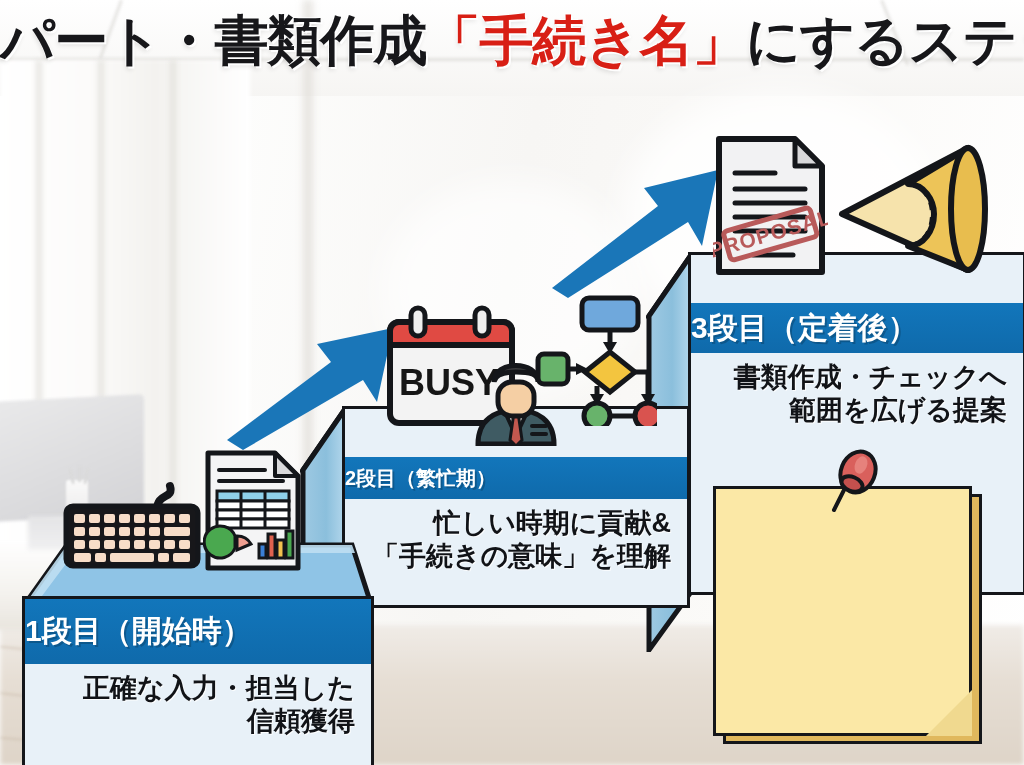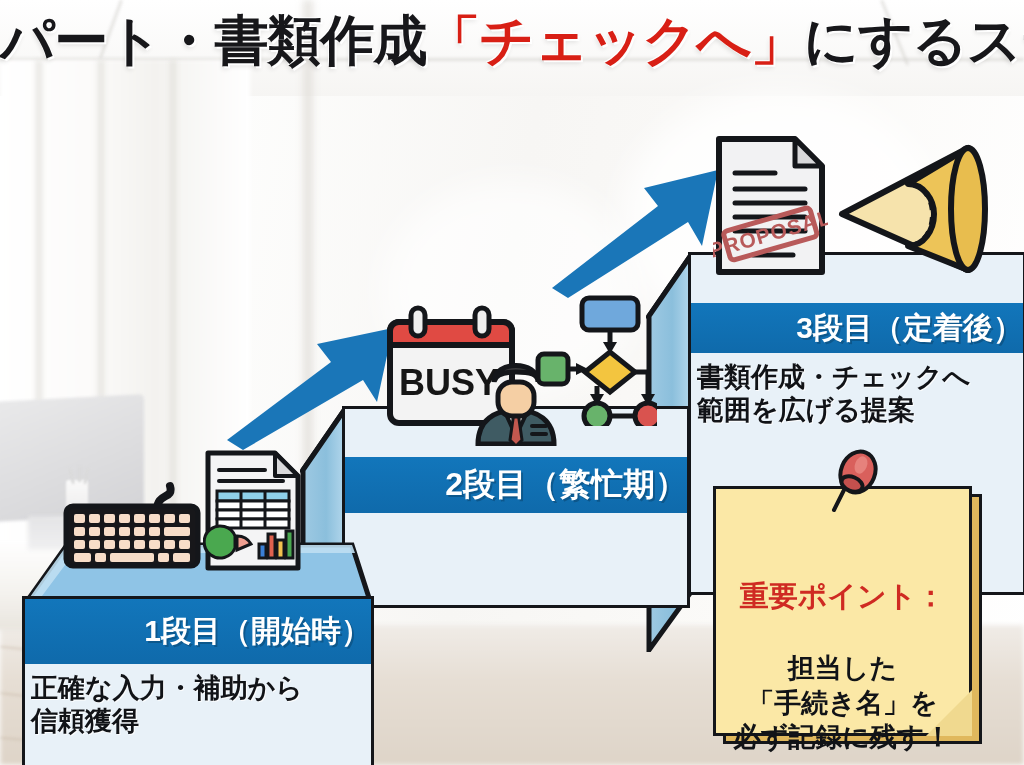--- a/index.html
+++ b/index.html
@@ -106,28 +106,28 @@
     overflow: hidden;
   }
   .step-header {
     width: 100%;
     background: linear-gradient(180deg,#1276bb 0%, #0f6aab 100%);
     color: #ffffff;
     font-weight: 900;
     text-align: center;
     text-shadow: 2px 2px 0 rgba(0,0,0,.20);
     letter-spacing: 0px;
-    display: flex; align-items: center; justify-content: flex-end;
+    display: flex; align-items: center; justify-content: flex-start;
   }
   .step-body {
     color: #111317;
     font-weight: 900;
-    text-align: left;
+    text-align: right;
     line-height: 1.22;
-    padding: 8px 6px 0 6px;
+    padding: 8px 16px 0 6px;
     text-shadow: 1px 1px 0 rgba(255,255,255,.85);
     white-space: pre-line;
   }
 
   
   .arrow { position: absolute; }
 
   
   .note-shadow {
     position: absolute;
@@ -189,21 +189,21 @@
     <div class="bg-desk"></div>
     <div class="bg-monitor"></div>
     <div class="bg-monitor-stand"></div>
     <div class="bg-cup"></div>
     <div class="bg-pen" style="left:70px;top:468px;transform:rotate(-14deg);"></div>
     <div class="bg-pen" style="left:78px;top:466px;"></div>
     <div class="bg-pen" style="left:85px;top:468px;transform:rotate(12deg);"></div>
   </div>
 
   <div class="title">
-    <span>パート・書類作成</span><span class="hl">「チェックへ」</span><span>にするステップ</span>
+    <span>パート・書類作成</span><span class="hl">「手続き名」</span><span>にするステップ</span>
   </div>
 
   <svg class="arrow" style="left:225px;top:322px;width:180px;height:130px;" viewBox="0 0 180 130">
     <polygon points="2,118 106,40 92,22 168,6 152,80 138,58 18,128" fill="#1a76b8"></polygon>
   </svg>
   <svg class="arrow" style="left:548px;top:160px;width:180px;height:140px;" viewBox="0 0 180 140">
     <polygon points="4,128 110,46 96,28 170,10 154,86 140,62 20,138" fill="#1a76b8"></polygon>
   </svg>
 
   <div class="step">
@@ -266,23 +266,25 @@
       <polygon points="3,64 45,3 45,200 3,258" fill="url(#g2side)" stroke="#14161a" stroke-width="5"></polygon>
       <defs>
         <linearGradient id="g2side" x1="0" y1="0" x2="1" y2="0">
           <stop offset="0%" stop-color="#9ec9e2"></stop>
           <stop offset="55%" stop-color="#8bbfdc"></stop>
           <stop offset="100%" stop-color="#b3d7ec"></stop>
         </linearGradient>
       </defs>
     </svg>
     <div class="step-front" style="left:342px;top:406px;width:348px;height:202px;">
-      <div class="step-header" style="height:56px;font-size:32px;margin-top:48px;">
+      <div class="step-header" style="height:42px;font-size:20px;margin-top:48px;">
         <span>2段目（繁忙期）</span>
       </div>
+      <div class="step-body" style="font-size:27px;">忙しい時期に貢献&amp;
+「手続きの意味」を理解</div>
     </div>
   </div>
 
   <svg class="ico" style="left:385px;top:305px;width:132px;height:125px;" viewBox="0 0 132 125">
     <rect x="5" y="17" width="122" height="101" rx="9" fill="#f3f3f3" stroke="#14161a" stroke-width="6"></rect>
     <path d="M5 40 V26 a9 9 0 0 1 9 -9 h104 a9 9 0 0 1 9 9 v14 Z" fill="#e04a43" stroke="#14161a" stroke-width="6"></path>
     <rect x="26" y="3" width="14" height="28" rx="7" fill="#efefef" stroke="#14161a" stroke-width="5"></rect>
     <rect x="90" y="3" width="14" height="28" rx="7" fill="#efefef" stroke="#14161a" stroke-width="5"></rect>
     <text x="64" y="90" text-anchor="middle" font-family="'Liberation Sans',sans-serif" font-size="36" font-weight="bold" fill="#161616">BUSY</text>
   </svg>
@@ -318,21 +320,21 @@
 
   <div class="step">
     <svg style="position:absolute;left:22px;top:542px;width:352px;height:66px;" viewBox="0 0 352 66">
       <polygon points="3,62 45,3 330,3 349,62" fill="#8fc4e6" stroke="#14161a" stroke-width="5"></polygon>
       <polygon points="3,62 45,3 330,3 333,11 52,11 14,62" fill="#bfdff2" opacity=".9"></polygon>
     </svg>
     <div class="step-front" style="left:22px;top:596px;width:352px;height:172px;">
       <div class="step-header" style="height:65px;font-size:30px;">
         <span>1段目（開始時）</span>
       </div>
-      <div class="step-body" style="font-size:27px;">正確な入力・補助から
+      <div class="step-body" style="font-size:27px;">正確な入力・担当した
 信頼獲得</div>
     </div>
   </div>
 
   <svg class="ico" style="left:62px;top:480px;width:140px;height:90px;" viewBox="0 0 140 90">
     <path d="M95 30 C 95 12 112 20 108 6" fill="none" stroke="#14161a" stroke-width="8" stroke-linecap="round"></path>
     <rect x="4" y="26" width="132" height="60" rx="7" fill="#17171a" stroke="#14161a" stroke-width="5"></rect>
     <g fill="#f7ddc8">
       <rect x="12" y="34" width="11" height="9" rx="2"></rect>
         <rect x="27" y="34" width="11" height="9" rx="2"></rect>
@@ -388,26 +390,20 @@
       <rect x="56" y="96" width="7" height="14" fill="#3a7fd5"></rect>
       <rect x="65" y="86" width="7" height="24" fill="#e0624f"></rect>
       <rect x="74" y="92" width="7" height="18" fill="#f2c14e"></rect>
       <rect x="83" y="83" width="7" height="27" fill="#4aa84f"></rect>
     </g>
   </svg>
 
   <div class="note-shadow" style="left:723px;top:494px;width:259px;height:250px;"></div>
   <div class="note" style="left:713px;top:486px;width:259px;height:250px;">
     <div class="note-fold"></div>
-    <div class="note-text">
-      <span class="note-title">重要ポイント：</span>
-      <span>担当した
-「手続き名」を
-必ず記録に残す！</span>
-    </div>
   </div>
   <svg class="ico" style="left:828px;top:448px;width:56px;height:68px;" viewBox="0 0 56 68">
     <line x1="18" y1="38" x2="6" y2="62" stroke="#14161a" stroke-width="4" stroke-linecap="round"></line>
     <ellipse cx="30" cy="24" rx="17" ry="21" transform="rotate(22 30 24)" fill="#d9605c" stroke="#14161a" stroke-width="4"></ellipse>
     <ellipse cx="24" cy="36" rx="11" ry="7" transform="rotate(22 24 36)" fill="#c4504d" stroke="#14161a" stroke-width="4"></ellipse>
     <ellipse cx="33" cy="17" rx="6" ry="9" transform="rotate(22 33 17)" fill="#e88b85" opacity=".8"></ellipse>
   </svg>
 
 </div>
 

